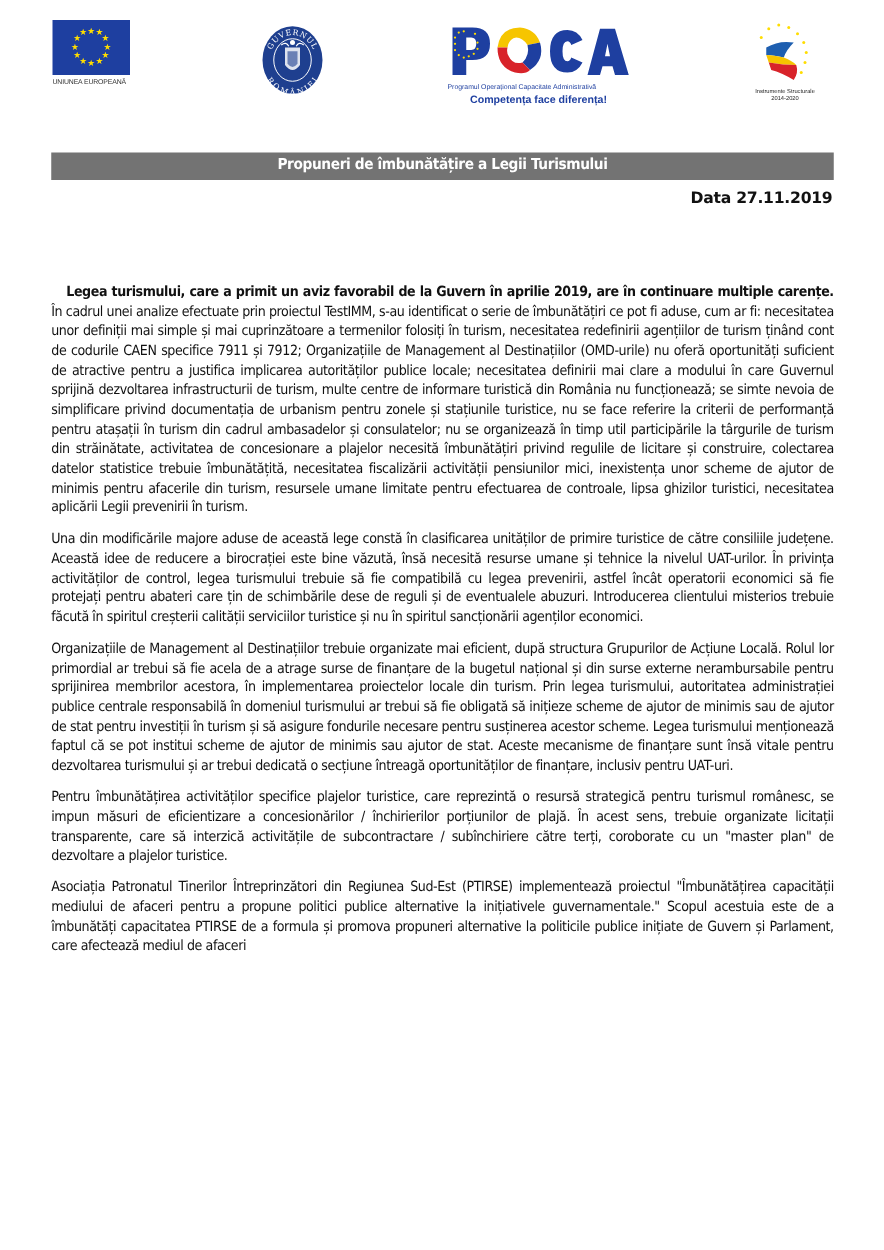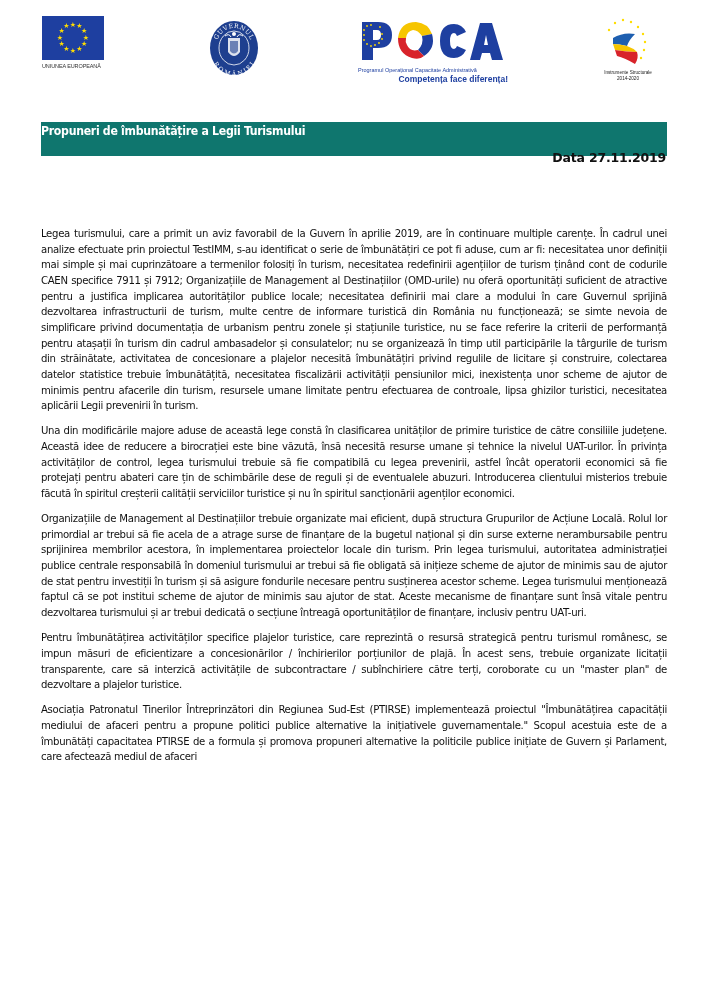--- a/index.html
+++ b/index.html
@@ -11,34 +11,34 @@
   .eu { left: 42px; top: 16px; width: 62px; }
   .eu-flag { width: 62px; height: 44px; background: #1e3fa0; position: relative; }
   .eu-star { position: absolute; color: #ffdd00; font-size: 7px; line-height: 7px; width: 7px; height: 7px; text-align: center; }
   .eu-caption { font-family: "Liberation Sans", sans-serif; font-size: 5.5px; color: #333; margin-top: 3px; white-space: nowrap; letter-spacing: -0.1px; }
   
   .gov { left: 209px; top: 20px; width: 50px; height: 56px; }
   .gov svg { display:block; }
   
   .poca { left: 358px; top: 18px; width: 150px; height: 62px; }
   .poca-sub1 { font-family: "Liberation Sans", sans-serif; font-size: 5.5px; color: #1e3fa0; white-space: nowrap; margin-top: 1px; }
-  .poca-sub2 { font-family: "Liberation Sans", sans-serif; font-size: 8.5px; color: #1e3fa0; font-weight: bold; white-space: nowrap; margin-left: 18px; margin-top: 1px; text-align: right; }
+  .poca-sub2 { font-family: "Liberation Sans", sans-serif; font-size: 8.5px; color: #1e3fa0; font-weight: bold; white-space: nowrap; margin-left: 18px; margin-top: 1px; }
   
   .is { left: 598px; top: 18px; width: 60px; height: 70px; text-align: center; }
   .is-caption { font-family: "Liberation Sans", sans-serif; font-size: 4.6px; color: #222; line-height: 6px; white-space: nowrap; }
 
-  .title-bar { position: absolute; left: 41px; top: 122px; width: 626px; height: 34px; background: #0f766e;
-               color: #fff; text-align: left; font-family: "DejaVu Sans Condensed", "DejaVu Sans", sans-serif;
+  .title-bar { position: absolute; left: 41px; top: 122px; width: 626px; height: 22px; background: #737373;
+               color: #fff; text-align: center; font-family: "DejaVu Sans Condensed", "DejaVu Sans", sans-serif;
                font-weight: bold; font-size: 12.2px; line-height: 18px; letter-spacing: -0.3px; }
   .date { position: absolute; right: 41px; top: 150px; font-weight: bold; font-size: 12.5px; letter-spacing: -0.2px; text-align: right; }
 
   .content { position: absolute; left: 41px; top: 226px; width: 626px; font-size: 11.25px; line-height: 15.65px;
              text-align: justify; letter-spacing: -0.32px; font-stretch: condensed; }
   .content p { margin: 0 0 9.5px 0; }
-  .content strong { font-weight: normal; }
+  .content strong { font-weight: bold; margin-left: 12px; }
 </style>
 </head>
 <body>
 
 <div class="logos">
 
   <div class="logo eu">
     <div class="eu-flag" id="euflag">
         <span class="eu-star" style="left: 27.5px; top: 5.5px;">★</span>
         <span class="eu-star" style="left: 34px; top: 7.24167px;">★</span>

